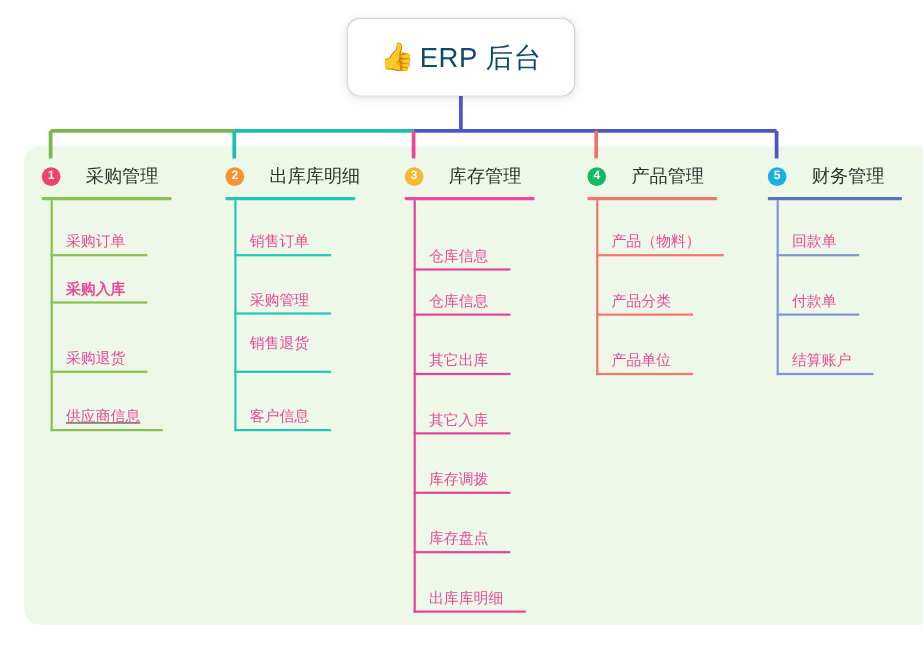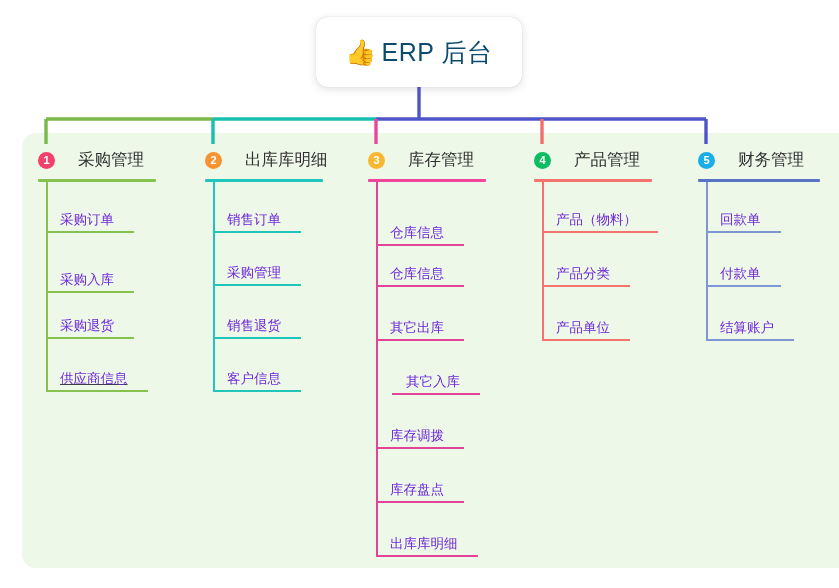--- a/index.html
+++ b/index.html
@@ -115,21 +115,21 @@
     margin-top: 0px;
   }
   .item {
     position: relative;
     box-sizing: border-box;
     display: flex;
     align-items: flex-end;
   }
   .item-label {
     font-size: 13.5px;
-    color: #6d28d9;
+    color: #ec4899;
     white-space: nowrap;
     padding: 0 0 4px 22px;
   }
   .item-rule {
     position: absolute;
     left: 8px;
     bottom: 0;
     height: 1.6px;
   }
   .spine {
@@ -171,21 +171,21 @@
           <span class="badge" style="background: rgb(240, 66, 106);">1</span>
           <span class="col-title">采购管理</span>
         </div>
         <div class="head-rule" style="background: rgb(133, 194, 79); width: 118px;"></div>
         <div class="items" style="position: absolute; left: 0px; top: 34px; height: 211px;">
           <div class="spine" style="background: rgb(133, 194, 79); height: 210px;"></div>
           <div class="item" style="position: absolute; left: 0px; top: 0px; height: 51px;">
             <span class="item-label">采购订单</span>
             <div class="item-rule" style="background: rgb(133, 194, 79); width: 88px;"></div>
           </div>
-          <div class="item" style="position: absolute; left: 0px; top: 60px; height: 51px;">
+          <div class="item" style="position: absolute; left: 0px; top: 43px; height: 51px; font-weight: bold;">
             <span class="item-label">采购入库</span>
             <div class="item-rule" style="background: rgb(133, 194, 79); width: 88px;"></div>
           </div>
           <div class="item" style="position: absolute; left: 0px; top: 106px; height: 51px;">
             <span class="item-label">采购退货</span>
             <div class="item-rule" style="background: rgb(133, 194, 79); width: 88px;"></div>
           </div>
           <div class="item" style="position: absolute; left: 0px; top: 159px; height: 51px; text-decoration: underline;">
             <span class="item-label">供应商信息</span>
             <div class="item-rule" style="background: rgb(133, 194, 79); width: 102px;"></div>
@@ -201,21 +201,21 @@
         <div class="items" style="position: absolute; left: 0px; top: 34px; height: 211px;">
           <div class="spine" style="background: rgb(33, 198, 187); height: 210px;"></div>
           <div class="item" style="position: absolute; left: 0px; top: 0px; height: 51px;">
             <span class="item-label">销售订单</span>
             <div class="item-rule" style="background: rgb(33, 198, 187); width: 88px;"></div>
           </div>
           <div class="item" style="position: absolute; left: 0px; top: 53px; height: 51px;">
             <span class="item-label">采购管理</span>
             <div class="item-rule" style="background: rgb(33, 198, 187); width: 88px;"></div>
           </div>
-          <div class="item" style="position: absolute; left: 0px; top: 106px; height: 51px;">
+          <div class="item" style="position: absolute; left: 0px; top: 106px; height: 51px; align-items: center;">
             <span class="item-label">销售退货</span>
             <div class="item-rule" style="background: rgb(33, 198, 187); width: 88px;"></div>
           </div>
           <div class="item" style="position: absolute; left: 0px; top: 159px; height: 51px;">
             <span class="item-label">客户信息</span>
             <div class="item-rule" style="background: rgb(33, 198, 187); width: 88px;"></div>
           </div>
         </div>
       </div>
       <div class="col" style="left: 368px; top: 148px; width: 150px;">
@@ -231,21 +231,21 @@
             <div class="item-rule" style="background: rgb(227, 68, 154); width: 88px;"></div>
           </div>
           <div class="item" style="position: absolute; left: 0px; top: 54px; height: 51px;">
             <span class="item-label">仓库信息</span>
             <div class="item-rule" style="background: rgb(227, 68, 154); width: 88px;"></div>
           </div>
           <div class="item" style="position: absolute; left: 0px; top: 108px; height: 51px;">
             <span class="item-label">其它出库</span>
             <div class="item-rule" style="background: rgb(227, 68, 154); width: 88px;"></div>
           </div>
-          <div class="item" style="position: absolute; left: 16px; top: 162px; height: 51px; justify-content: center;">
+          <div class="item" style="position: absolute; left: 0px; top: 162px; height: 51px; justify-content: center;">
             <span class="item-label">其它入库</span>
             <div class="item-rule" style="background: rgb(227, 68, 154); width: 88px;"></div>
           </div>
           <div class="item" style="position: absolute; left: 0px; top: 216px; height: 51px;">
             <span class="item-label">库存调拨</span>
             <div class="item-rule" style="background: rgb(227, 68, 154); width: 88px;"></div>
           </div>
           <div class="item" style="position: absolute; left: 0px; top: 270px; height: 51px;">
             <span class="item-label">库存盘点</span>
             <div class="item-rule" style="background: rgb(227, 68, 154); width: 88px;"></div>

